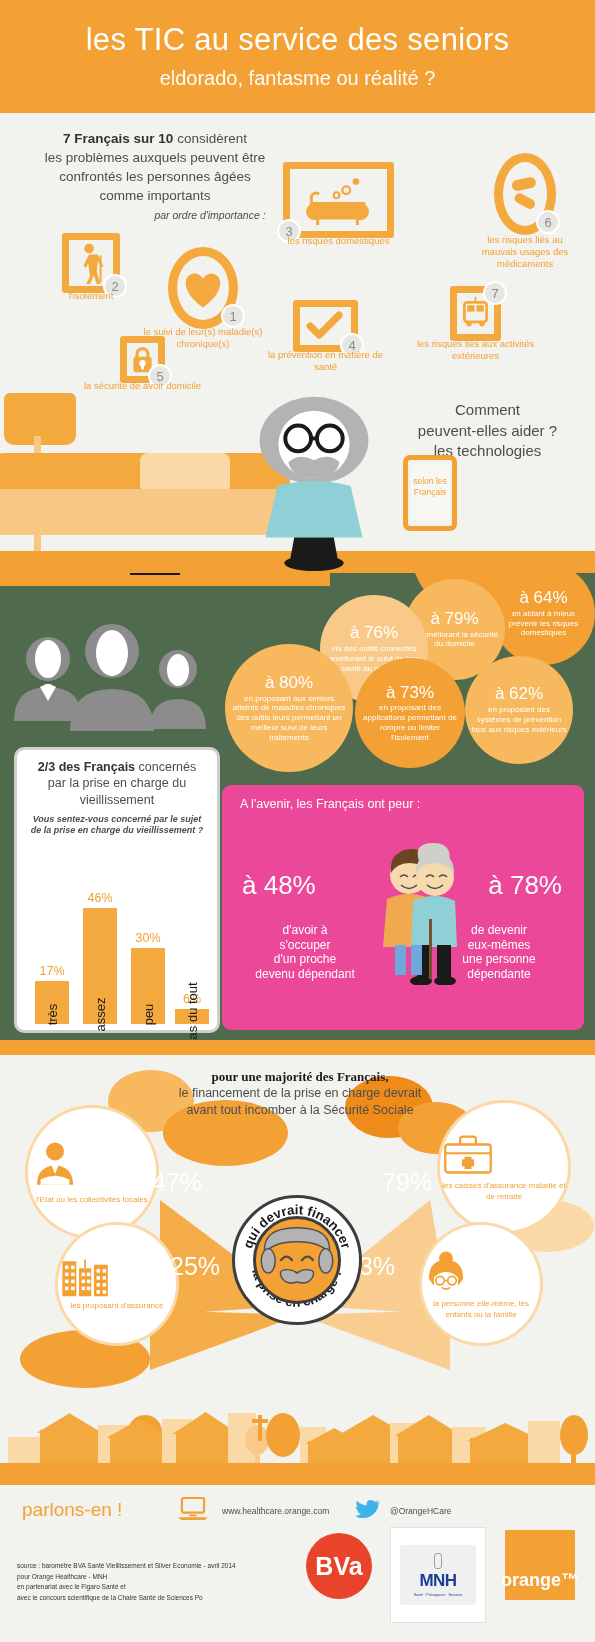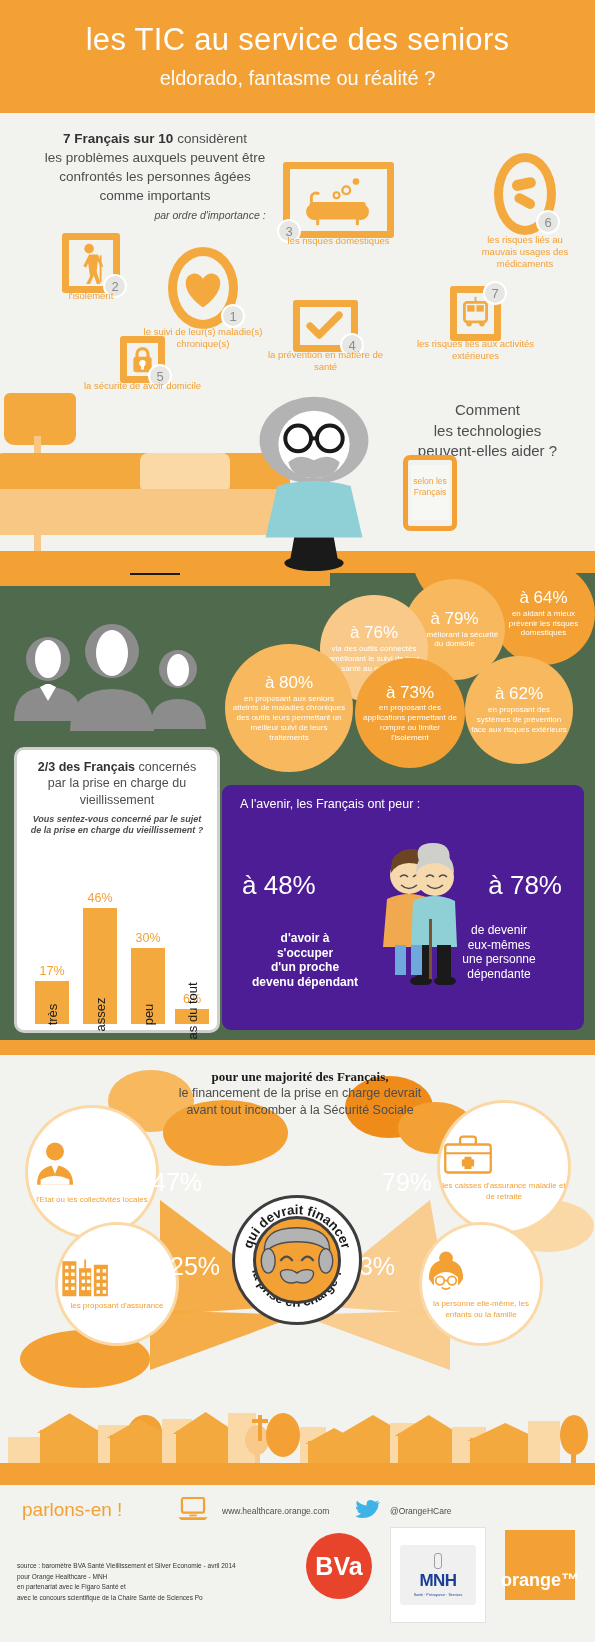--- a/index.html
+++ b/index.html
@@ -76,21 +76,21 @@
   .chart { position:absolute; left: 10px; right: 8px; bottom: 6px; height: 168px; }
   .bar-wrap { position:absolute; bottom: 0; display:flex; flex-direction:column;
               align-items:center; justify-content:flex-end; }
   .bar-val { font-size: 12.5px; color:#f3a034; margin-bottom: 3px; }
   .bar { width: 34px; background: #f4a93f; position: relative; }
   .bar-lab { position:absolute; left: 50%; bottom: 2px; transform: translateX(-50%) rotate(-90deg);
              transform-origin: center; white-space: nowrap; font-size: 13px; color: #1a1a1a; }
 
   
   .opanel { position:absolute; left: 222px; top: 785px; width: 362px; height: 245px;
-            background: #4c1d95; border-radius: 9px; }
+            background: #ec4899; border-radius: 9px; }
   .opanel .head { color:#fff; font-size: 12.5px; padding: 12px 0 0 18px; }
   .opanel .big { position:absolute; font-size: 26px; color:#fff; }
   .opanel .cap { position:absolute; font-size: 12px; color:#fff; text-align:center; line-height:1.22; }
 
   
   .sec3 { position:absolute; left:0; top: 1040px; width:595px; height: 400px; background:#f2f2ef; overflow:hidden; }
   .orangebar { position:absolute; left:0; top: 0; width:595px; height: 15px; background:#f3a034; }
   .fin-title { position:absolute; left: 110px; top: 29px; width: 380px; text-align:center; z-index: 6; }
   .fin-title .l1 { font-size: 13px; font-weight: bold; color:#1a1a1a;font-family:Liberation Serif, serif; }
   .fin-title .l2 { font-size: 12.5px; color:#4d4d4d; line-height: 1.35; }
@@ -245,22 +245,22 @@
         <line x1="89" y1="56" x2="95" y2="56" stroke="#1a1a1a" stroke-width="4"></line>
         <path d="M66 80 q12 -10 26 -2 q14 -8 26 2 q-4 16 -26 16 q-22 0 -26 -16z" fill="#b3b3b3"></path>
         <path d="M55 104 q37 -10 74 0 l12 52 h-98z" fill="#8fd0d6"></path>
         <path d="M72 156 h40 l4 22 h-48z" fill="#1a1a1a"></path>
         <ellipse cx="92" cy="182" rx="30" ry="8" fill="#1a1a1a"></ellipse>
       </svg>
     </div>
 
     <div class="comment-q" style="top:287px;">
       <div>Comment</div>
+      <div>peuvent-elles aider ?</div>
       <div>les technologies</div>
-      <div>peuvent-elles aider ?</div>
     </div>
   </div>
 
   <div class="tablet">
     <div class="scr"></div>
     <div class="lbl">selon les Français</div>
   </div>
 
   <div class="sec2">
 
@@ -351,21 +351,21 @@
           <div class="bar" style="height: 15px; background: rgb(244, 169, 63);">
             <div class="bar-lab">pas du tout</div>
           </div>
         </div>
       </div>
   </div>
 
   <div class="opanel">
     <div class="head">A l'avenir, les Français ont peur :</div>
     <div class="big" style="left:20px; top:85px;">à 48%</div>
-    <div class="cap" style="left:8px; top:146px; width:150px;font-weight:bold;">
+    <div class="cap" style="left:8px; top:138px; width:150px;">
       <span>d'avoir à</span><br>
       <span>s'occuper</span><br>
       <span>d'un proche</span><br>
       <span>devenu dépendant</span>
     </div>
     <div class="big" style="right:22px; top:85px;">à 78%</div>
     <div class="cap" style="right:10px; top:138px; width:150px;">
       <span>de devenir</span><br>
       <span>eux-mêmes</span><br>
       <span>une personne</span><br>

